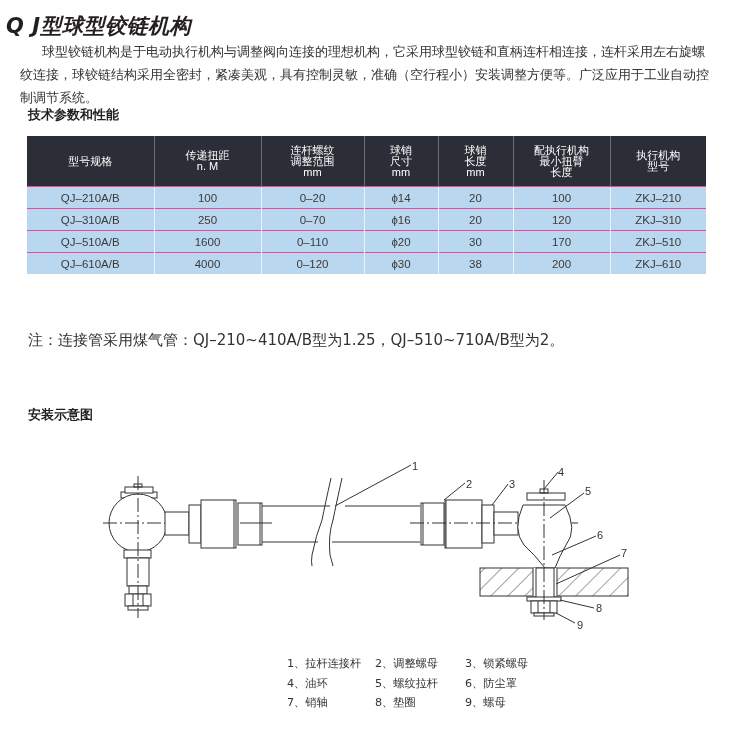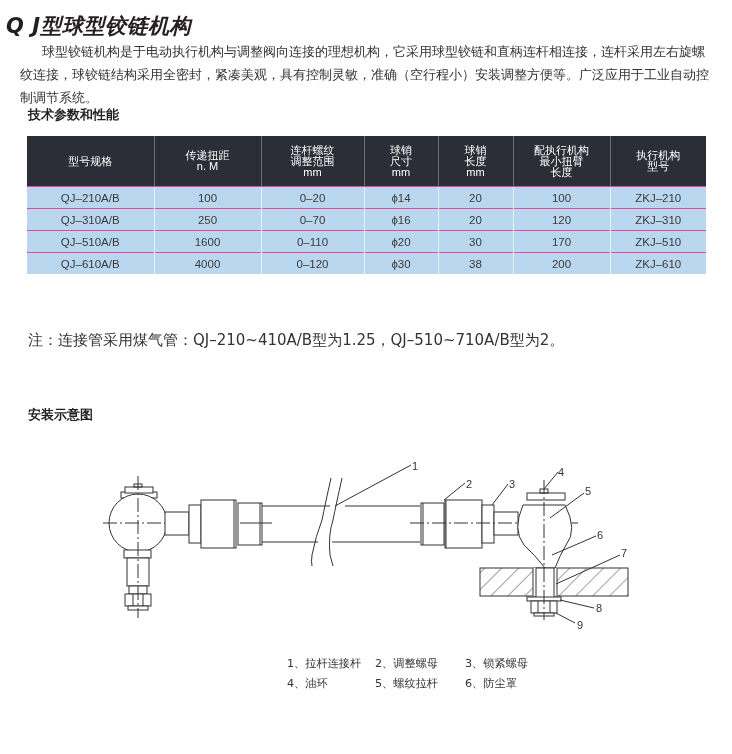--- a/index.html
+++ b/index.html
@@ -209,13 +209,18 @@
   <div class="legend-row">
     <span class="legend-item">1、拉杆连接杆</span>
     <span class="legend-item">2、调整螺母</span>
     <span class="legend-item">3、锁紧螺母</span>
   </div>
   <div class="legend-row">
     <span class="legend-item">4、油环</span>
     <span class="legend-item">5、螺纹拉杆</span>
     <span class="legend-item">6、防尘罩</span>
   </div>
+  <div class="legend-row">
+    <span class="legend-item">7、销轴</span>
+    <span class="legend-item">8、垫圈</span>
+    <span class="legend-item">9、螺母</span>
+  </div>
 </div>
 
 </body></html>

